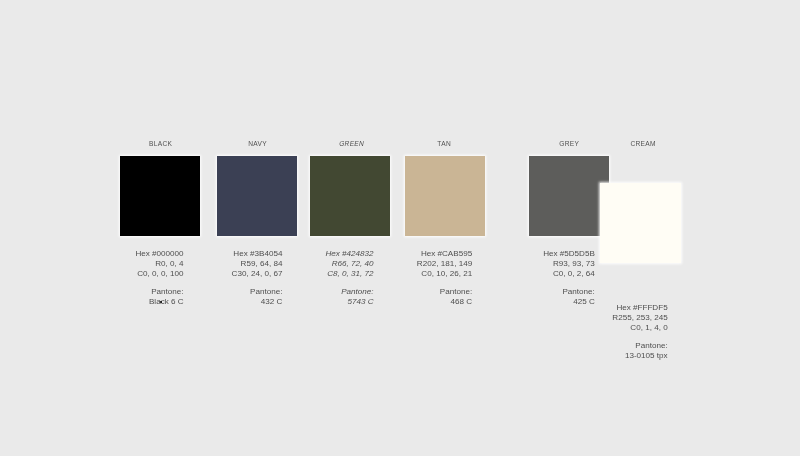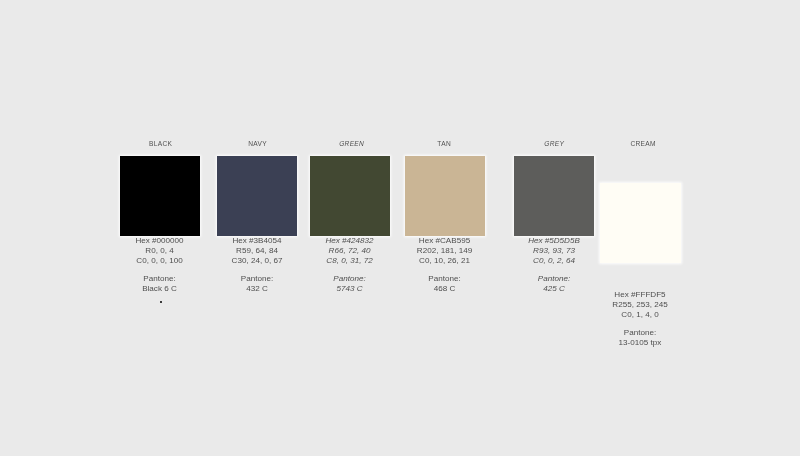--- a/index.html
+++ b/index.html
@@ -34,21 +34,21 @@
     top: 0;
     width: 80px;
     display: flex;
     flex-direction: column;
     align-items: center;
   }
   .swatch-col.col-black  { left: 119.5px; width: 80px; }
   .swatch-col.col-navy   { left: 217px; width: 80px; }
   .swatch-col.col-green  { left: 309.5px; width: 80px; font-style: italic; }
   .swatch-col.col-tan    { left: 404.5px; width: 80px; }
-  .swatch-col.col-grey   { left: 514px; width: 80px; font-style: italic; }
+  .swatch-col.col-grey   { left: 529px; width: 80px; }
   .swatch-col.col-cream  { left: 599.5px; width: 81px; gap: 27px; }
   .swatch-name {
     font-size: 6.6px;
     letter-spacing: 0.3px;
     color: #505050;
     line-height: 8px;
     text-align: center;
     text-indent: 0.3px;
     white-space: nowrap;
   }
@@ -59,24 +59,25 @@
   .col-grey  .swatch-name { transform: translateX(0px); }
   .col-cream .swatch-name { transform: translateX(3px); }
   .swatch-chip {
     width: 80px;
     height: 80px;
     margin-top: 8px;
     box-shadow: 0 0 2.5px 1px rgba(255, 255, 255, 0.92);
   }
   .col-cream .swatch-chip { width: 81px; }
   .swatch-info {
+    margin-top: 13px;
     font-size: 8.1px;
     line-height: 10.2px;
     color: #4f4f4f;
-    text-align: center;
+    text-align: right;
     white-space: nowrap;
   }
   .swatch-info .gap {
     height: 7.2px;
   }
   #cursor-dot {
     position: absolute;
     left: 159.5px;
     top: 300.5px;
     width: 2px;

